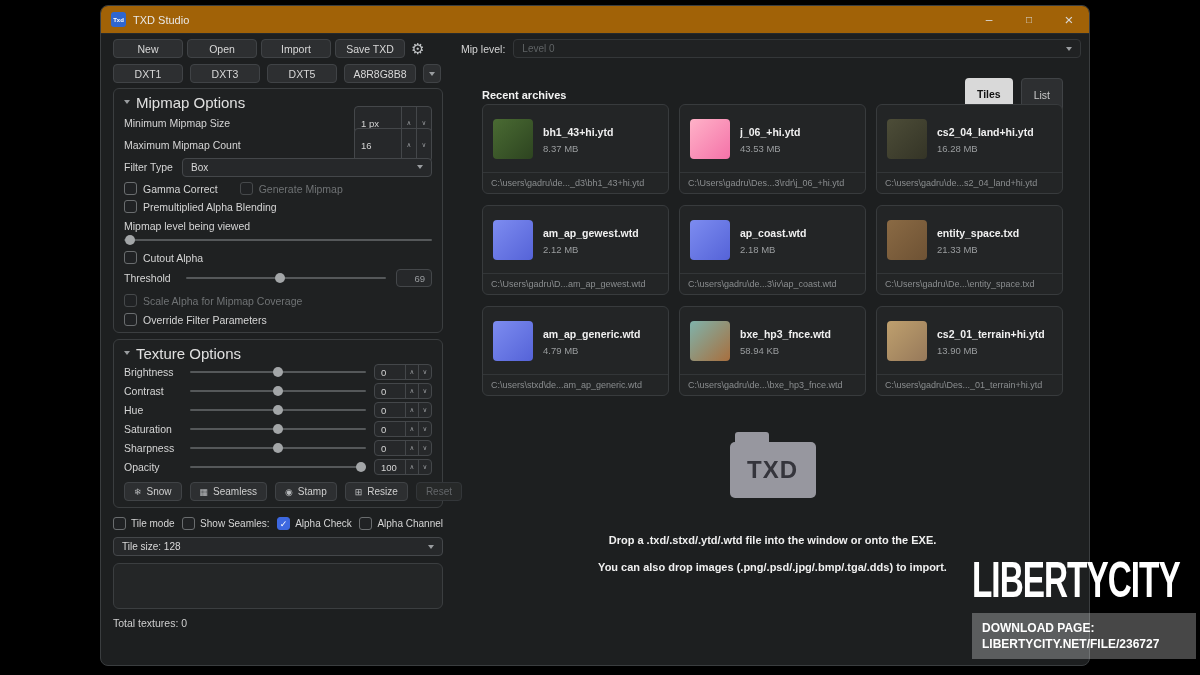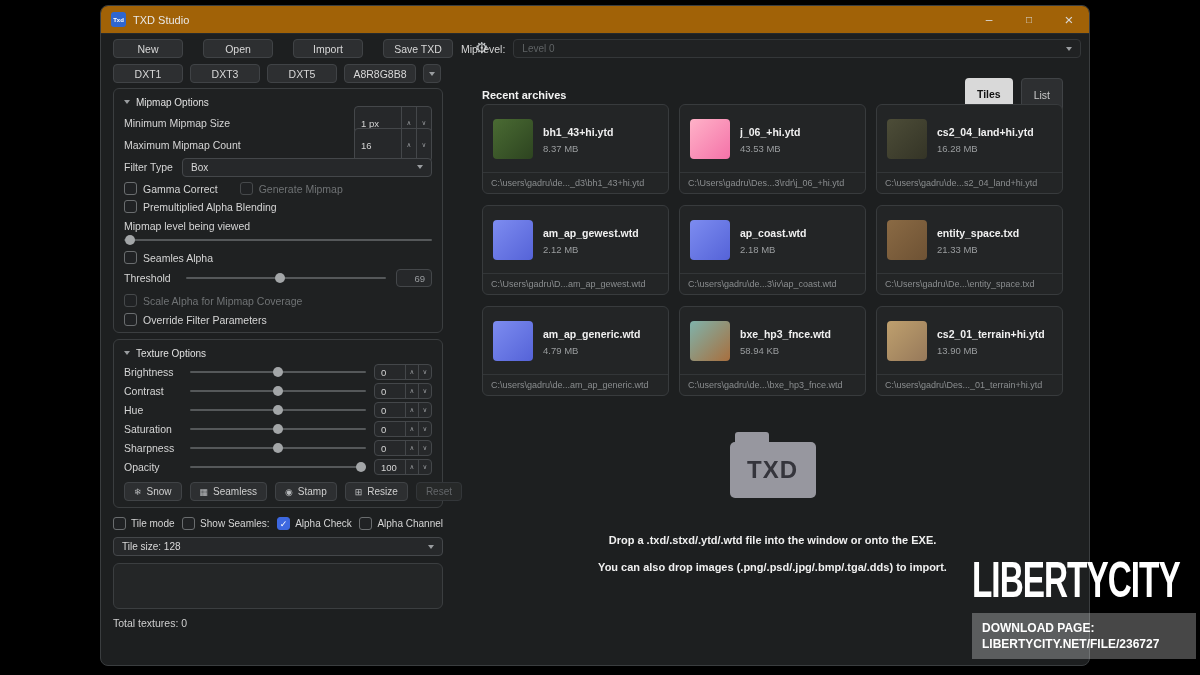--- a/index.html
+++ b/index.html
@@ -47,37 +47,37 @@
   .check.checked .box { background:#3d68e0; border-color:#3d68e0; color:#fff; }
   .check.dim { color:#6f7274; }
   .check.dim .box { border-color:#46494b; }
   .slider { position:relative; height:12px; flex:1; }
   .slider .track { position:absolute; left:0; right:0; top:5px; height:2px;
     background:#55585a; border-radius:1px; }
   .slider .thumb { position:absolute; top:1px; width:10px; height:10px; border-radius:50%;
     background:#a3a6a8; margin-left:-5px; }
 
   
-  .toolbar-left { position:absolute; left:12px; top:5px; display:flex; gap:20px; align-items:flex-start; }
+  .toolbar-left { position:absolute; left:12px; top:5px; display:flex; gap:4px; align-items:center; }
   .toolbar-left .btn { width:70px; }
   .gear { color:#c2c5c7; font-size:15px; margin-left:2px; }
   .format-row { position:absolute; left:12px; top:30px; display:flex; gap:7px; align-items:center; }
   .format-row .btn { width:70px; }
   .format-row .btn.wide { width:72px; }
   .btn.narrow { width:18px; padding:0; }
 
   .right-region { position:absolute; left:360px; top:0; right:6px; height:100%; }
   .mip-row { position:absolute; top:5px; left:0; right:2px; display:flex; align-items:center; gap:8px; }
   .mip-label { font-size:10.5px; color:#d5d5d5; flex:0 0 auto; }
   .mip-row .select { flex:1; }
 
   
   .left-panel { position:absolute; left:12px; top:54px; width:330px; }
   .group-box { border:1px solid #3b3e40; border-radius:6px; padding:6px 10px; background:#1f2122; }
-  .group-head { display:flex; align-items:center; gap:6px; font-size:10px; color:#e0e0e0; height:14px; }
+  .group-head { display:flex; align-items:center; gap:6px; font-size:15px; color:#e0e0e0; height:14px; }
   .form-row { display:flex; align-items:center; height:18px; margin-top:4px; }
   .form-row .lbl { flex:1; font-size:10.5px; color:#d5d5d5; }
   .form-row .spin { width:78px; flex:0 0 auto; }
   .filter-row .lbl { flex:0 0 58px; }
   .filter-row .select { flex:1; }
   .mt5{margin-top:5px;} .mt6{margin-top:6px;} .mt7{margin-top:7px;}
   .inline-checks { display:flex; gap:22px; }
   .mini-label { font-size:10.5px; color:#d5d5d5; }
   .thr-row { display:flex; align-items:center; gap:10px; height:18px; }
   .thr-row .lbl { flex:0 0 52px; font-size:10.5px; color:#d5d5d5; }
@@ -229,21 +229,21 @@
           </div>
 
           <div class="mini-label mt7">Mipmap level being viewed</div>
           <div class="slider" style="margin-top:2px;">
             <div class="track"></div>
             <div class="thumb" style="left:2%;"></div>
           </div>
 
           <div class="check mt5">
             <span class="box"></span>
-            <span>Seamles Alpha</span>
+            <span>Cutout Alpha</span>
           </div>
 
           <div class="thr-row mt5">
             <div class="lbl">Threshold</div>
             <div class="slider">
               <div class="track"></div>
               <div class="thumb" style="left:47%;"></div>
             </div>
             <div class="thr-val">69</div>
           </div>
@@ -482,21 +482,21 @@
           </div>
 
           <div class="card">
             <div class="card-top">
               <div class="thumb" style="background: linear-gradient(135deg, rgb(125, 140, 240), rgb(85, 99, 216));"></div>
               <div class="card-meta">
                 <div class="card-name">am_ap_generic.wtd</div>
                 <div class="card-size">4.79 MB</div>
               </div>
             </div>
-            <div class="card-path">C:\users\gadru\de...am_ap_generic.wtd</div>
+            <div class="card-path">C:\users\stxd\de...am_ap_generic.wtd</div>
           </div>
 
           <div class="card">
             <div class="card-top">
               <div class="thumb" style="background: linear-gradient(135deg, rgb(127, 179, 171), rgb(168, 111, 62));"></div>
               <div class="card-meta">
                 <div class="card-name">bxe_hp3_fnce.wtd</div>
                 <div class="card-size">58.94 KB</div>
               </div>
             </div>

